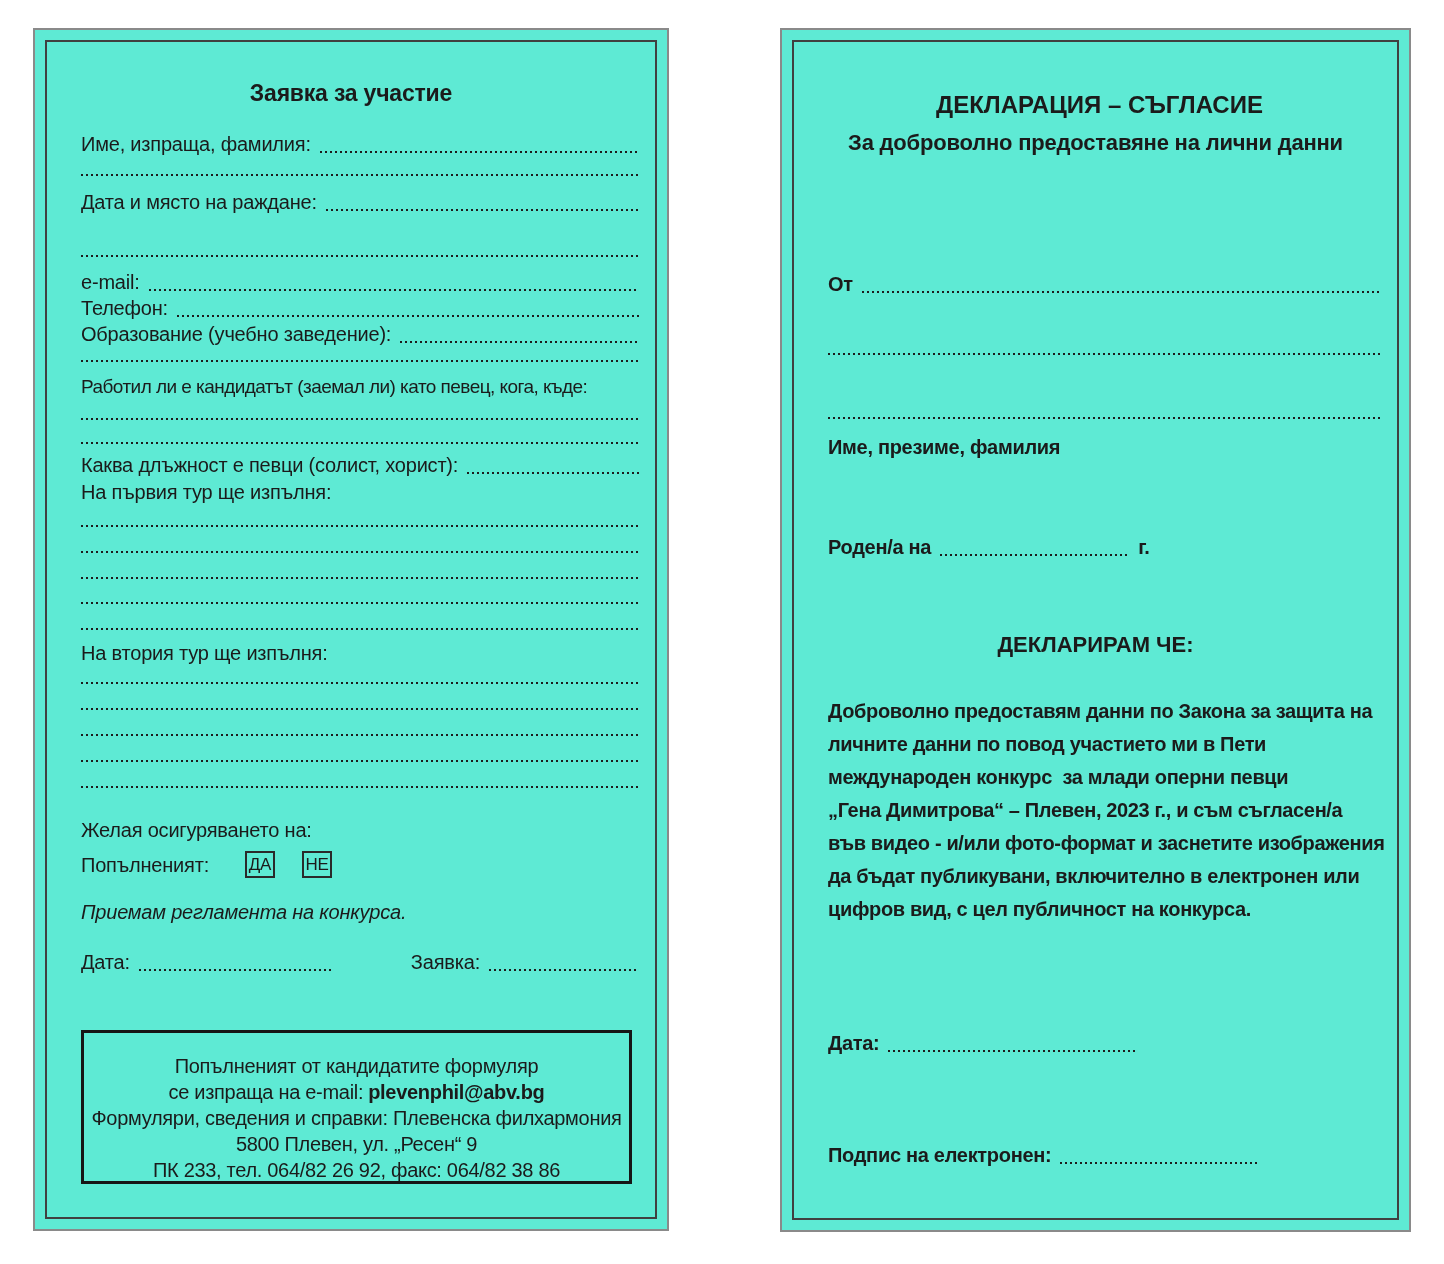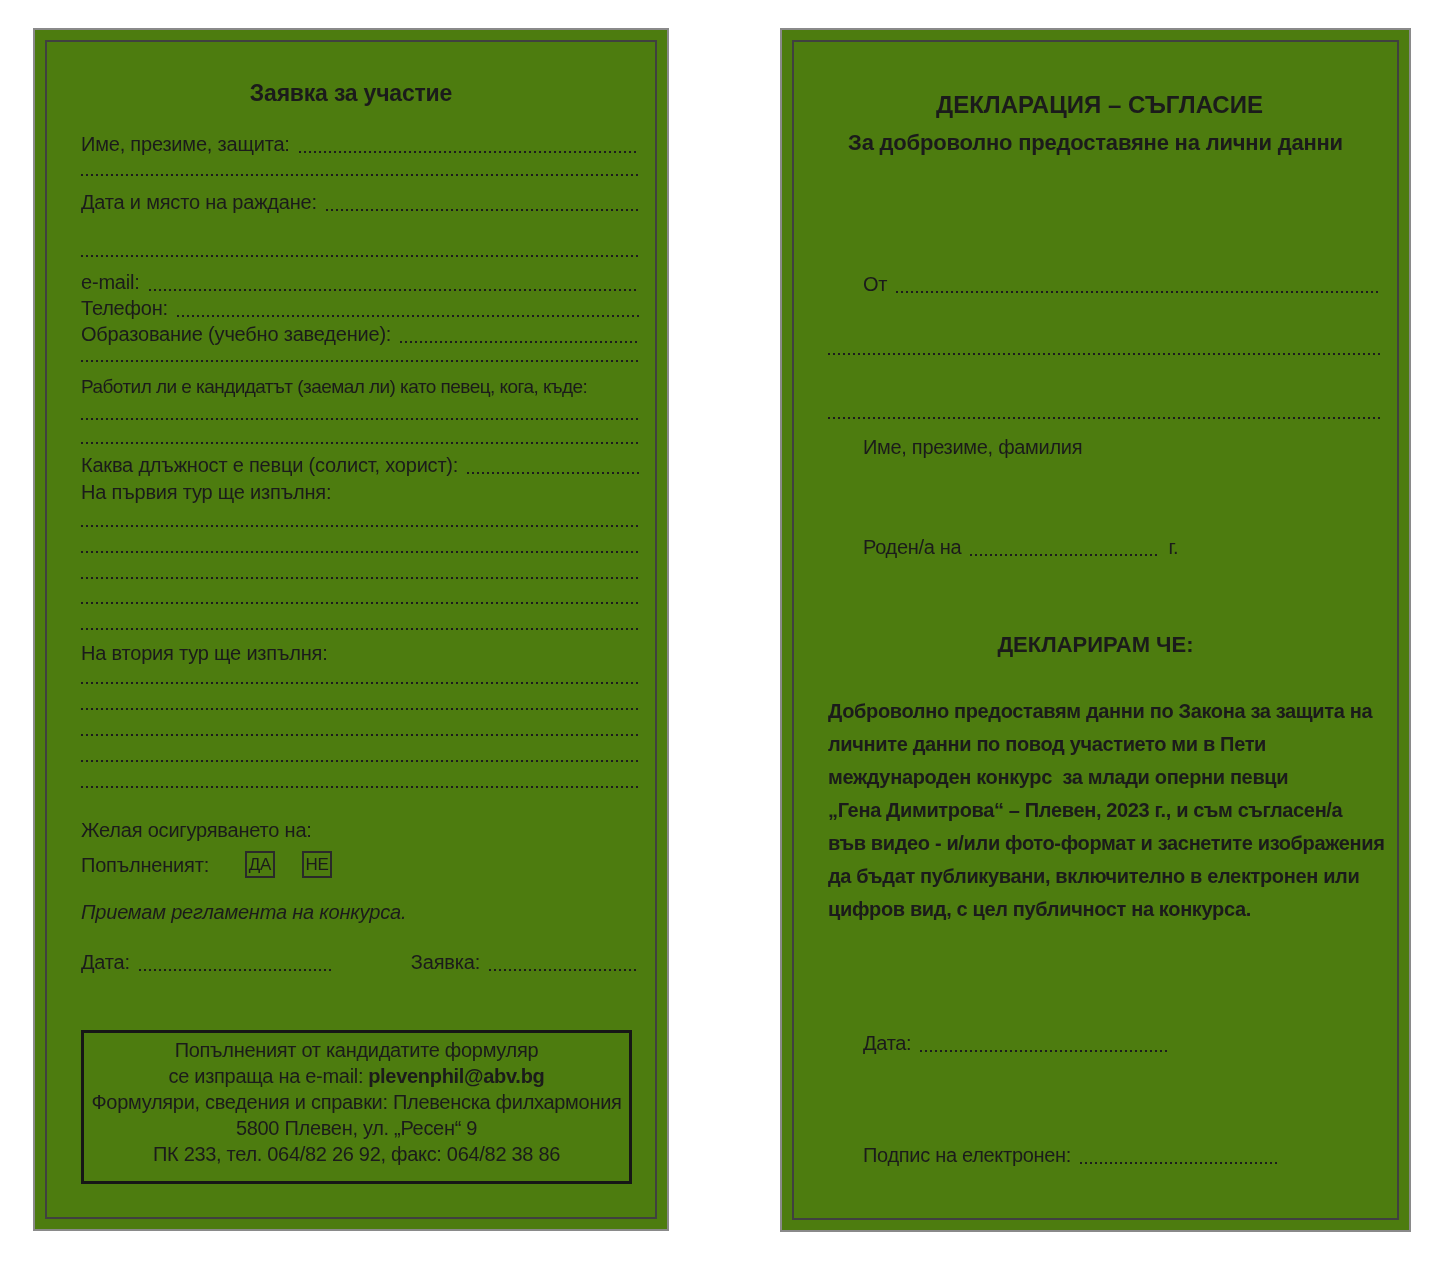--- a/index.html
+++ b/index.html
@@ -2,21 +2,21 @@
 <html><head>
 <meta charset="utf-8">
 <style>
   html,body{margin:0;padding:0;}
   body{
     width:1444px;height:1264px;background:#ffffff;position:relative;
     font-family:"Liberation Sans","DejaVu Sans",sans-serif;
     color:#1b1b1b;
     -webkit-font-smoothing:antialiased;
   }
-  .page{position:absolute;border:2px solid #8a8a8a;background:#4d7c0f;}
+  .page{position:absolute;border:2px solid #8a8a8a;background:#5eead4;}
   .page-left{left:33px;top:28px;width:632px;height:1199px;}
   .page-right{left:780px;top:28px;width:627px;height:1200px;}
   .inner{position:absolute;inset:10px;border:2px solid #404040;overflow:hidden;}
 
   
   .row{
     position:absolute;left:34px;right:16px;display:flex;
     font-size:20px;line-height:26px;letter-spacing:-0.2px;white-space:pre;
   }
   .row .lbl{flex:0 0 auto;margin-right:9px;}
@@ -38,26 +38,26 @@
     position:absolute;top:0;width:30px;height:27px;border:2px solid #2a2a2a;
     box-sizing:border-box;display:flex;align-items:center;justify-content:center;
     font-size:17px;letter-spacing:-0.3px;
   }
   .italic{font-style:italic;}
 
   
   .infobox{
     position:absolute;left:34px;top:988px;width:551px;height:154px;
     border:3px solid #161616;box-sizing:border-box;text-align:center;
-    padding-top:4px;font-size:20px;line-height:26px;letter-spacing:-0.3px;
+    padding-top:20px;font-size:20px;line-height:26px;letter-spacing:-0.3px;
   }
   .infobox .b{font-weight:700;margin-left:5px;}
 
   
-  .bold{font-weight:400;margin-left:35px;}
+  .bold{font-weight:700;}
   .page-right .row{left:34px;letter-spacing:-0.3px;}
   .page-right .dl{left:34px;}
   .title-r{top:49px;font-size:24px;font-weight:700;letter-spacing:0;margin-left:8px;}
   .subtitle-r{top:88px;font-size:22px;font-weight:700;letter-spacing:-0.2px;text-align:center;}
   .declare-h{top:590px;font-size:22px;font-weight:700;}
   .para{
     position:absolute;left:34px;top:653px;right:10px;
     font-size:20px;font-weight:700;line-height:33px;letter-spacing:-0.35px;
     white-space:pre;
   }
@@ -65,21 +65,21 @@
 </style>
 </head>
 <body>
 
 <div class="page page-left">
   <div class="inner">
 
     <div class="centered title-l">Заявка за участие</div>
 
     <div class="row" style="top:89px">
-      <span class="lbl">Име, презиме, защита:</span>
+      <span class="lbl">Име, изпраща, фамилия:</span>
       <span class="fill"></span>
     </div>
     <div class="dl" style="top:132px"></div>
 
     <div class="row" style="top:147px">
       <span class="lbl">Дата и място на раждане:</span>
       <span class="fill"></span>
     </div>
 
     <div class="dl" style="top:213px"></div>

